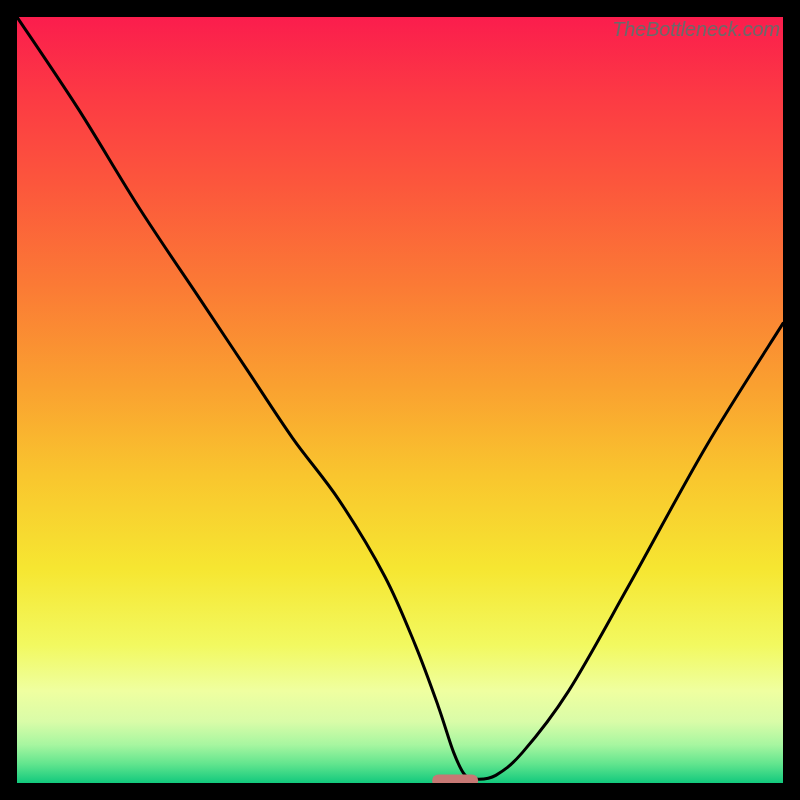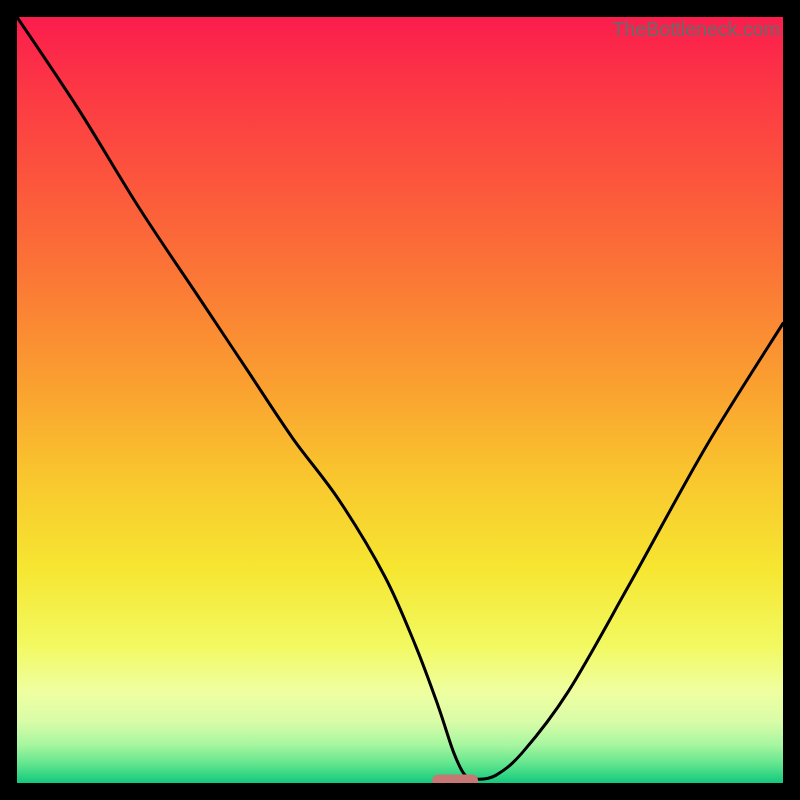--- a/index.html
+++ b/index.html
@@ -7,20 +7,21 @@
     padding: 0;
     width: 800px;
     height: 800px;
     background: #000;
     overflow: hidden;
   }
   .chart-container {
     position: relative;
     width: 800px;
     height: 704px;
+    font-style: italic;
   }
   .plot-area {
     position: absolute;
     left: 17px;
     top: 17px;
     width: 766px;
     height: 766px;
     overflow: hidden;
   }
   .gradient-bg {

